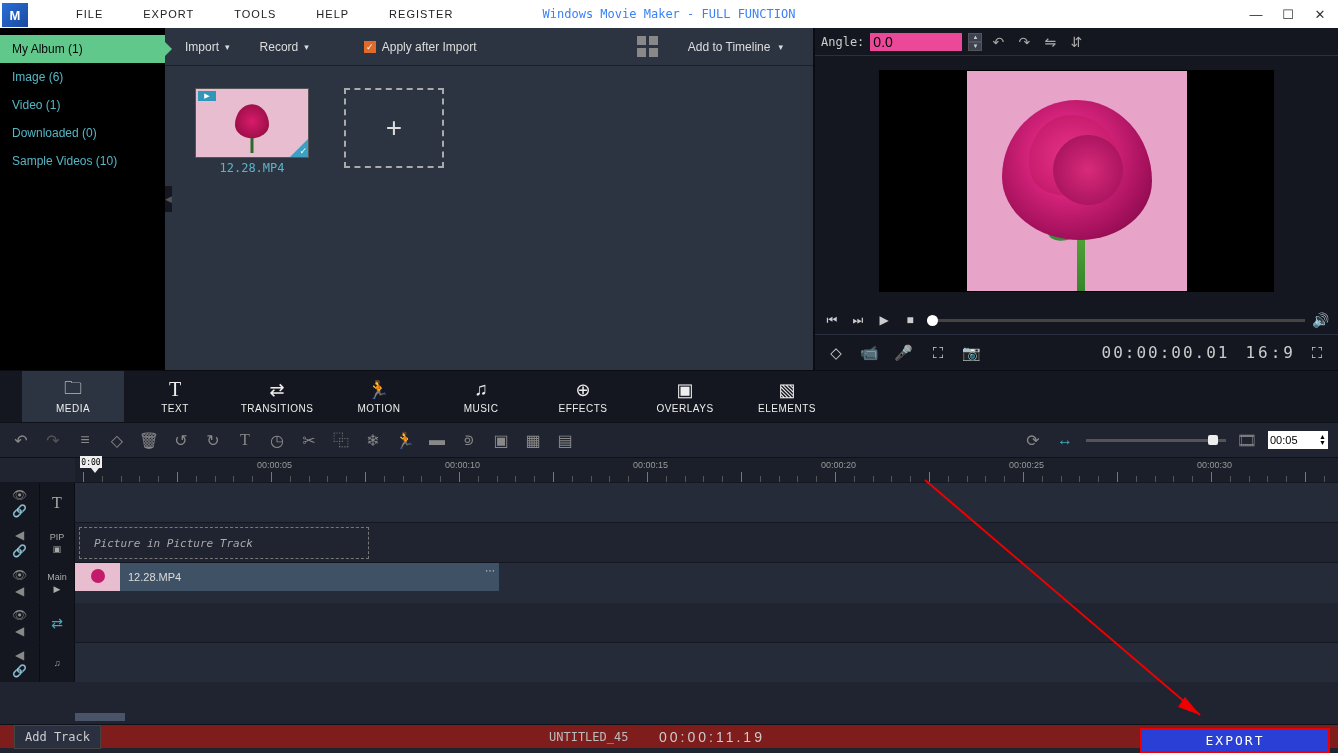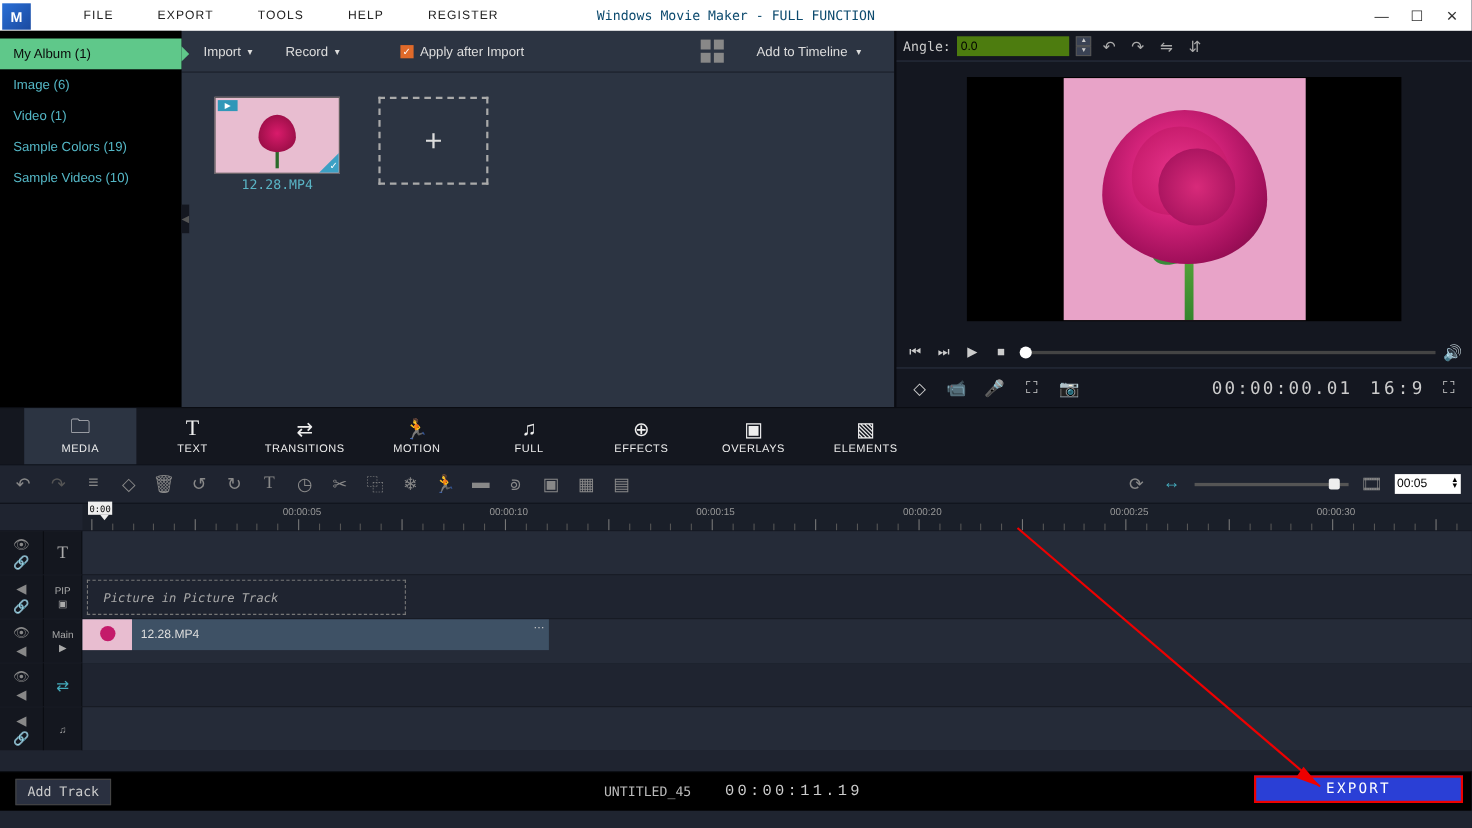--- a/index.html
+++ b/index.html
@@ -2,21 +2,21 @@
 <html><head>
 <meta charset="utf-8">
 <style>
 *{margin:0;padding:0;box-sizing:border-box;font-family:"Segoe UI",Arial,sans-serif;user-select:none}
 body{background:#1f2430;color:#ccc;width:1338px;height:753px;overflow:hidden;position:relative;font-size:12px}
 
 .titlebar{height:28px;background:#fff;display:flex;align-items:center;position:relative}
 .logo{width:26px;height:24px;background:linear-gradient(135deg,#2a6fd6,#1a4aa0);margin-left:2px;margin-top:2px;display:flex;align-items:center;justify-content:center;color:#fff;font-weight:bold;font-size:13px}
 .menubar{display:flex;margin-left:28px;height:100%;align-items:center}
 .menubar span{padding:0 20px;font-size:11px;color:#222;letter-spacing:1px;cursor:pointer}
-.titletext{position:absolute;left:50%;transform:translateX(-50%);font-family:"SimSun",monospace;font-size:12px;color:#0c4a6e}
+.titletext{position:absolute;left:50%;transform:translateX(-50%);font-family:"SimSun",monospace;font-size:12px;color:#3b82f6}
 .winctrls{position:absolute;right:6px;top:0;height:28px;display:flex;align-items:center;gap:8px}
 .winctrls span{width:24px;height:24px;display:flex;align-items:center;justify-content:center;color:#333;font-size:13px;cursor:pointer}
 
 
 .toparea{display:flex;height:342px}
 
 
 .sidebar{width:165px;background:#000000;display:flex;flex-direction:column;padding-top:7px;position:relative}
 .sidebar .lib{padding:7px 12px;font-size:12px;color:#54b7c6;cursor:pointer}
 .sidebar .lib.active{background:#5fc88a;color:#0a0a0a;position:relative}
@@ -44,21 +44,21 @@
 .thumbimg .chk{position:absolute;bottom:0;right:0;width:0;height:0;border-bottom:18px solid #3ca0c4;border-left:18px solid transparent}
 .thumbimg .chkmark{position:absolute;bottom:1px;right:1px;color:#fff;font-size:9px}
 .thumblabel{font-family:"SimSun",monospace;font-size:12px;color:#5ab4c5;margin-top:3px}
 .addbox{width:100px;height:80px;border:2px dashed #aaa;display:flex;align-items:center;justify-content:center;cursor:pointer}
 .addbox .plus{font-size:28px;color:#ddd;font-weight:200}
 
 
 .preview{width:525px;background:#141720;display:flex;flex-direction:column;border-left:2px solid #0a0c12}
 .prevtop{height:28px;display:flex;align-items:center;padding:0 6px;gap:6px;border-bottom:1px solid #2a3040}
 .prevtop .lbl{font-family:"SimSun",monospace;font-size:12px;color:#ccc}
-.prevtop input{width:102px;height:18px;background:#4d7c0f;border:none;font-size:11px;padding:0 3px}
+.prevtop input{width:92px;height:18px;background:#ec4899;border:none;font-size:14px;padding:0 3px}
 .prevtop .spbtn{width:14px;height:18px;display:flex;flex-direction:column}
 .prevtop .spbtn span{flex:1;background:#3a4254;border:1px solid #555;font-size:6px;display:flex;align-items:center;justify-content:center;color:#ccc;cursor:pointer}
 .prevtop .ic{width:20px;height:20px;display:flex;align-items:center;justify-content:center;color:#aaa;cursor:pointer;font-size:14px}
 .prevtop .sp2{flex:1}
 
 .prevbody{flex:1;display:flex;align-items:center;justify-content:center;background:#000;margin:14px 64px}
 .prevrose{width:220px;height:220px;background:#e8a3c8;position:relative;overflow:hidden}
 .prevrose .bigrose{position:absolute;left:50%;top:45%;transform:translate(-50%,-50%);width:150px;height:140px;background:radial-gradient(ellipse at 45% 40%,#f04a99 0%,#d4237a 35%,#a00f5a 70%,#6a0a3a 100%);border-radius:50% 50% 48% 52%/55% 58% 42% 45%}
 .prevrose .petal1{position:absolute;left:48%;top:38%;transform:translate(-50%,-50%) rotate(-15deg);width:90px;height:80px;background:radial-gradient(ellipse,#e8338a 0%,#c41a6a 80%);border-radius:50% 50% 50% 50%/60% 60% 40% 40%}
 .prevrose .petal2{position:absolute;left:55%;top:45%;transform:translate(-50%,-50%) rotate(25deg);width:70px;height:70px;background:radial-gradient(ellipse,#d82a7a 0%,#a0105a 90%);border-radius:50%}
@@ -115,24 +115,24 @@
 .clip{position:absolute;left:0;top:0;height:28px;width:424px;background:#3e5165;display:flex;align-items:center;font-family:"SimSun",monospace;color:#ddd;font-size:11px}
 .clip .cthumb{width:45px;height:28px;background:#e8bdd0;position:relative;margin-right:8px}
 .clip .cthumb .mr{position:absolute;left:50%;top:45%;transform:translate(-50%,-50%);width:14px;height:14px;background:#c41a6a;border-radius:50%}
 .clip .dots{position:absolute;right:4px;top:2px;color:#ccc;font-size:10px}
 .audclip{position:absolute;left:0;top:28px;height:12px;width:424px;background:#2f3d4e;font-family:"SimSun",monospace;font-size:10px;color:#8aa;padding-left:3px}
 
 .trackmain{display:flex;height:40px;border-top:1px solid #141720}
 .trackmain .trackbody{height:40px}
 
 
-.bottombar{position:absolute;bottom:16px;left:0;right:0;height:36px;background:#000000;display:flex;align-items:center;border-top:1px solid #0e1118}
+.bottombar{position:absolute;bottom:5px;left:0;right:0;height:24px;background:#7f1d1d;display:flex;align-items:center;border-top:1px solid #0e1118}
 .addtrack{margin-left:14px;padding:4px 10px;background:#2a3040;border:1px solid #444;color:#ccc;font-family:"SimSun",monospace;font-size:12px;cursor:pointer}
 .projname{position:absolute;left:50%;transform:translateX(-120px);font-family:"SimSun",monospace;font-size:12px;color:#bbb}
-.projtime{position:absolute;left:50%;transform:translateX(-10px);font-family:Liberation Mono, monospace;font-size:14px;color:#ccc;letter-spacing:3px}
+.projtime{position:absolute;left:50%;transform:translateX(-10px);font-family:Liberation Sans, sans-serif;font-size:14px;color:#ccc;letter-spacing:3px}
 .exportbtn{position:absolute;right:8px;top:3px;height:25px;width:190px;background:#2a3fd6;border:2px solid #e00;color:#fff;font-family:"SimSun",monospace;font-size:13px;letter-spacing:2px;display:flex;align-items:center;justify-content:center;cursor:pointer}
 
 
 .redarrow{position:absolute;left:920px;top:475px;pointer-events:none}
 
 .scrollh{position:absolute;bottom:32px;left:75px;width:50px;height:8px;background:#4a5468}
 </style>
 </head>
 <body>
 
@@ -152,21 +152,21 @@
     <span>✕</span>
   </div>
 </div>
 
 <div class="toparea">
 
   <div class="sidebar">
     <div class="lib active">My Album (1)</div>
     <div class="lib">Image (6)</div>
     <div class="lib">Video (1)</div>
-    <div class="lib">Sample Colors (19)</div>
+    <div class="lib">Downloaded (0)</div>
     <div class="lib">Sample Videos (10)</div>
     <div class="sidecollapse">◀</div>
   </div>
 
   <div class="mediapanel">
     <div class="mediatop">
       <div class="drop">
           <span>Import</span>
           <span class="chev">▾</span>
         </div>
@@ -266,21 +266,21 @@
   <div class="tab">
       <div class="tic">⇄</div>
       <div class="tlbl">TRANSITIONS</div>
     </div>
   <div class="tab">
       <div class="tic">🏃</div>
       <div class="tlbl">MOTION</div>
     </div>
   <div class="tab">
       <div class="tic">♫</div>
-      <div class="tlbl">FULL</div>
+      <div class="tlbl">MUSIC</div>
     </div>
   <div class="tab">
       <div class="tic">⊕</div>
       <div class="tlbl">EFFECTS</div>
     </div>
   <div class="tab">
       <div class="tic">▣</div>
       <div class="tlbl">OVERLAYS</div>
     </div>
   <div class="tab">

